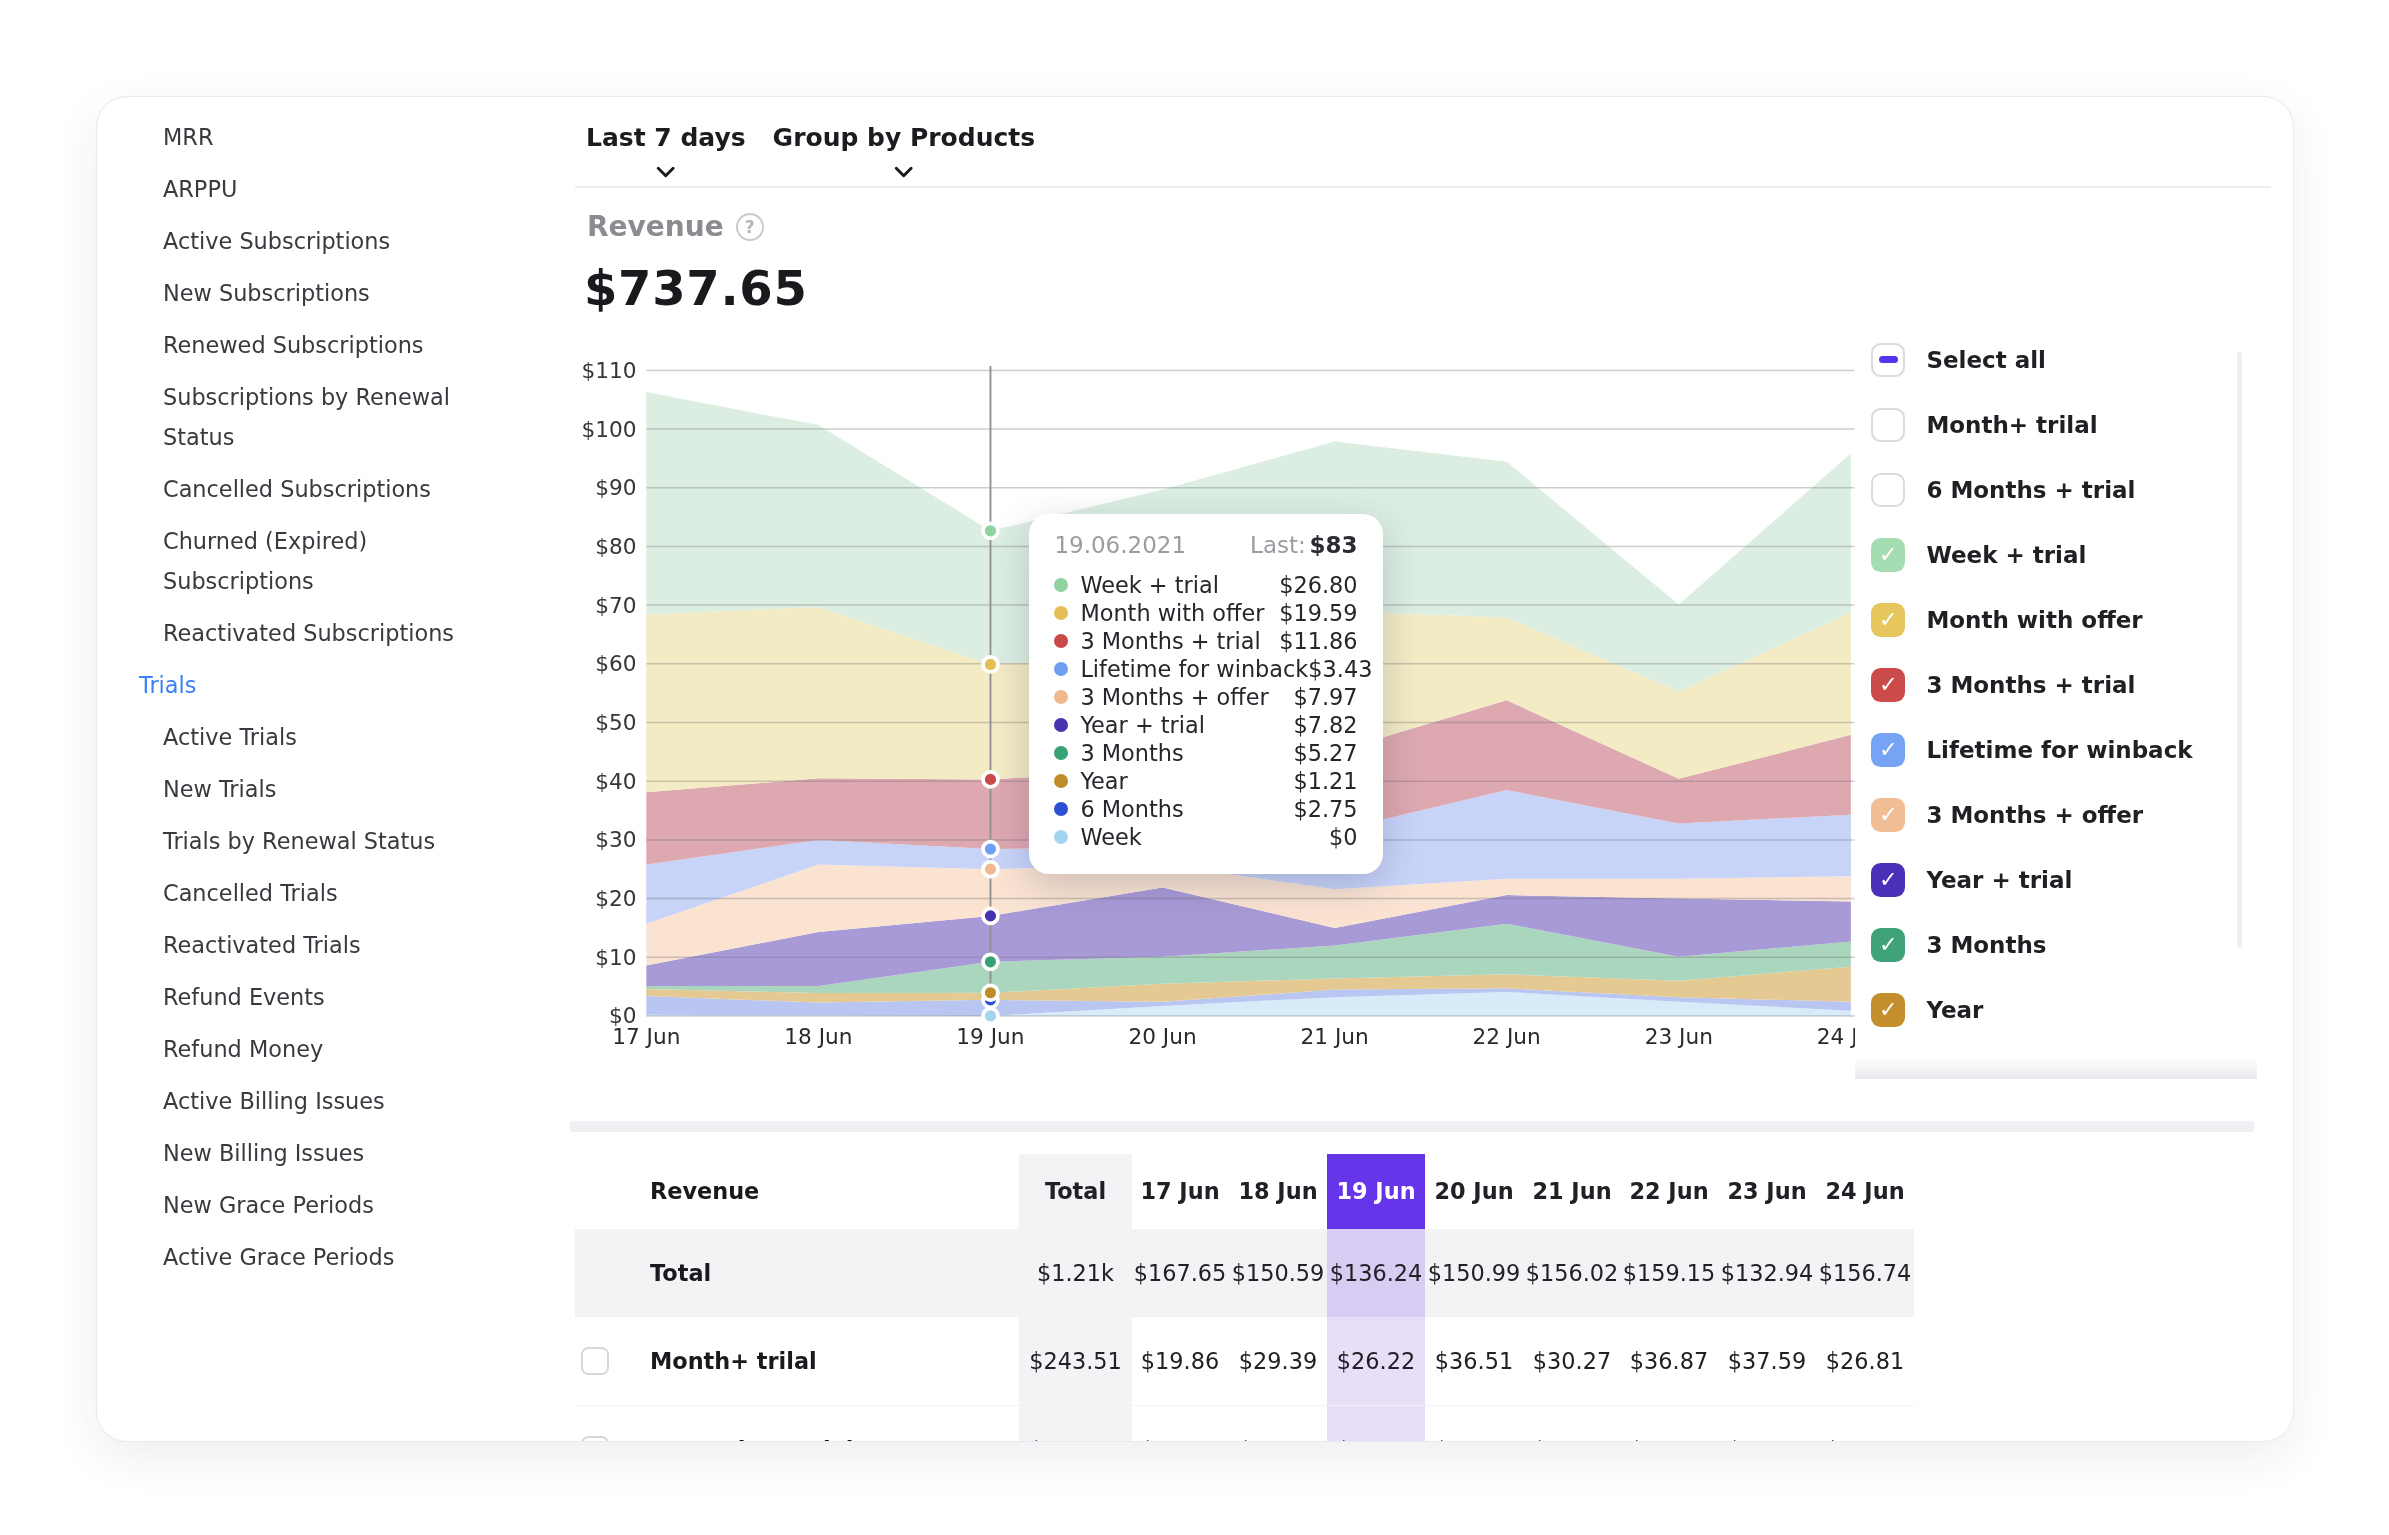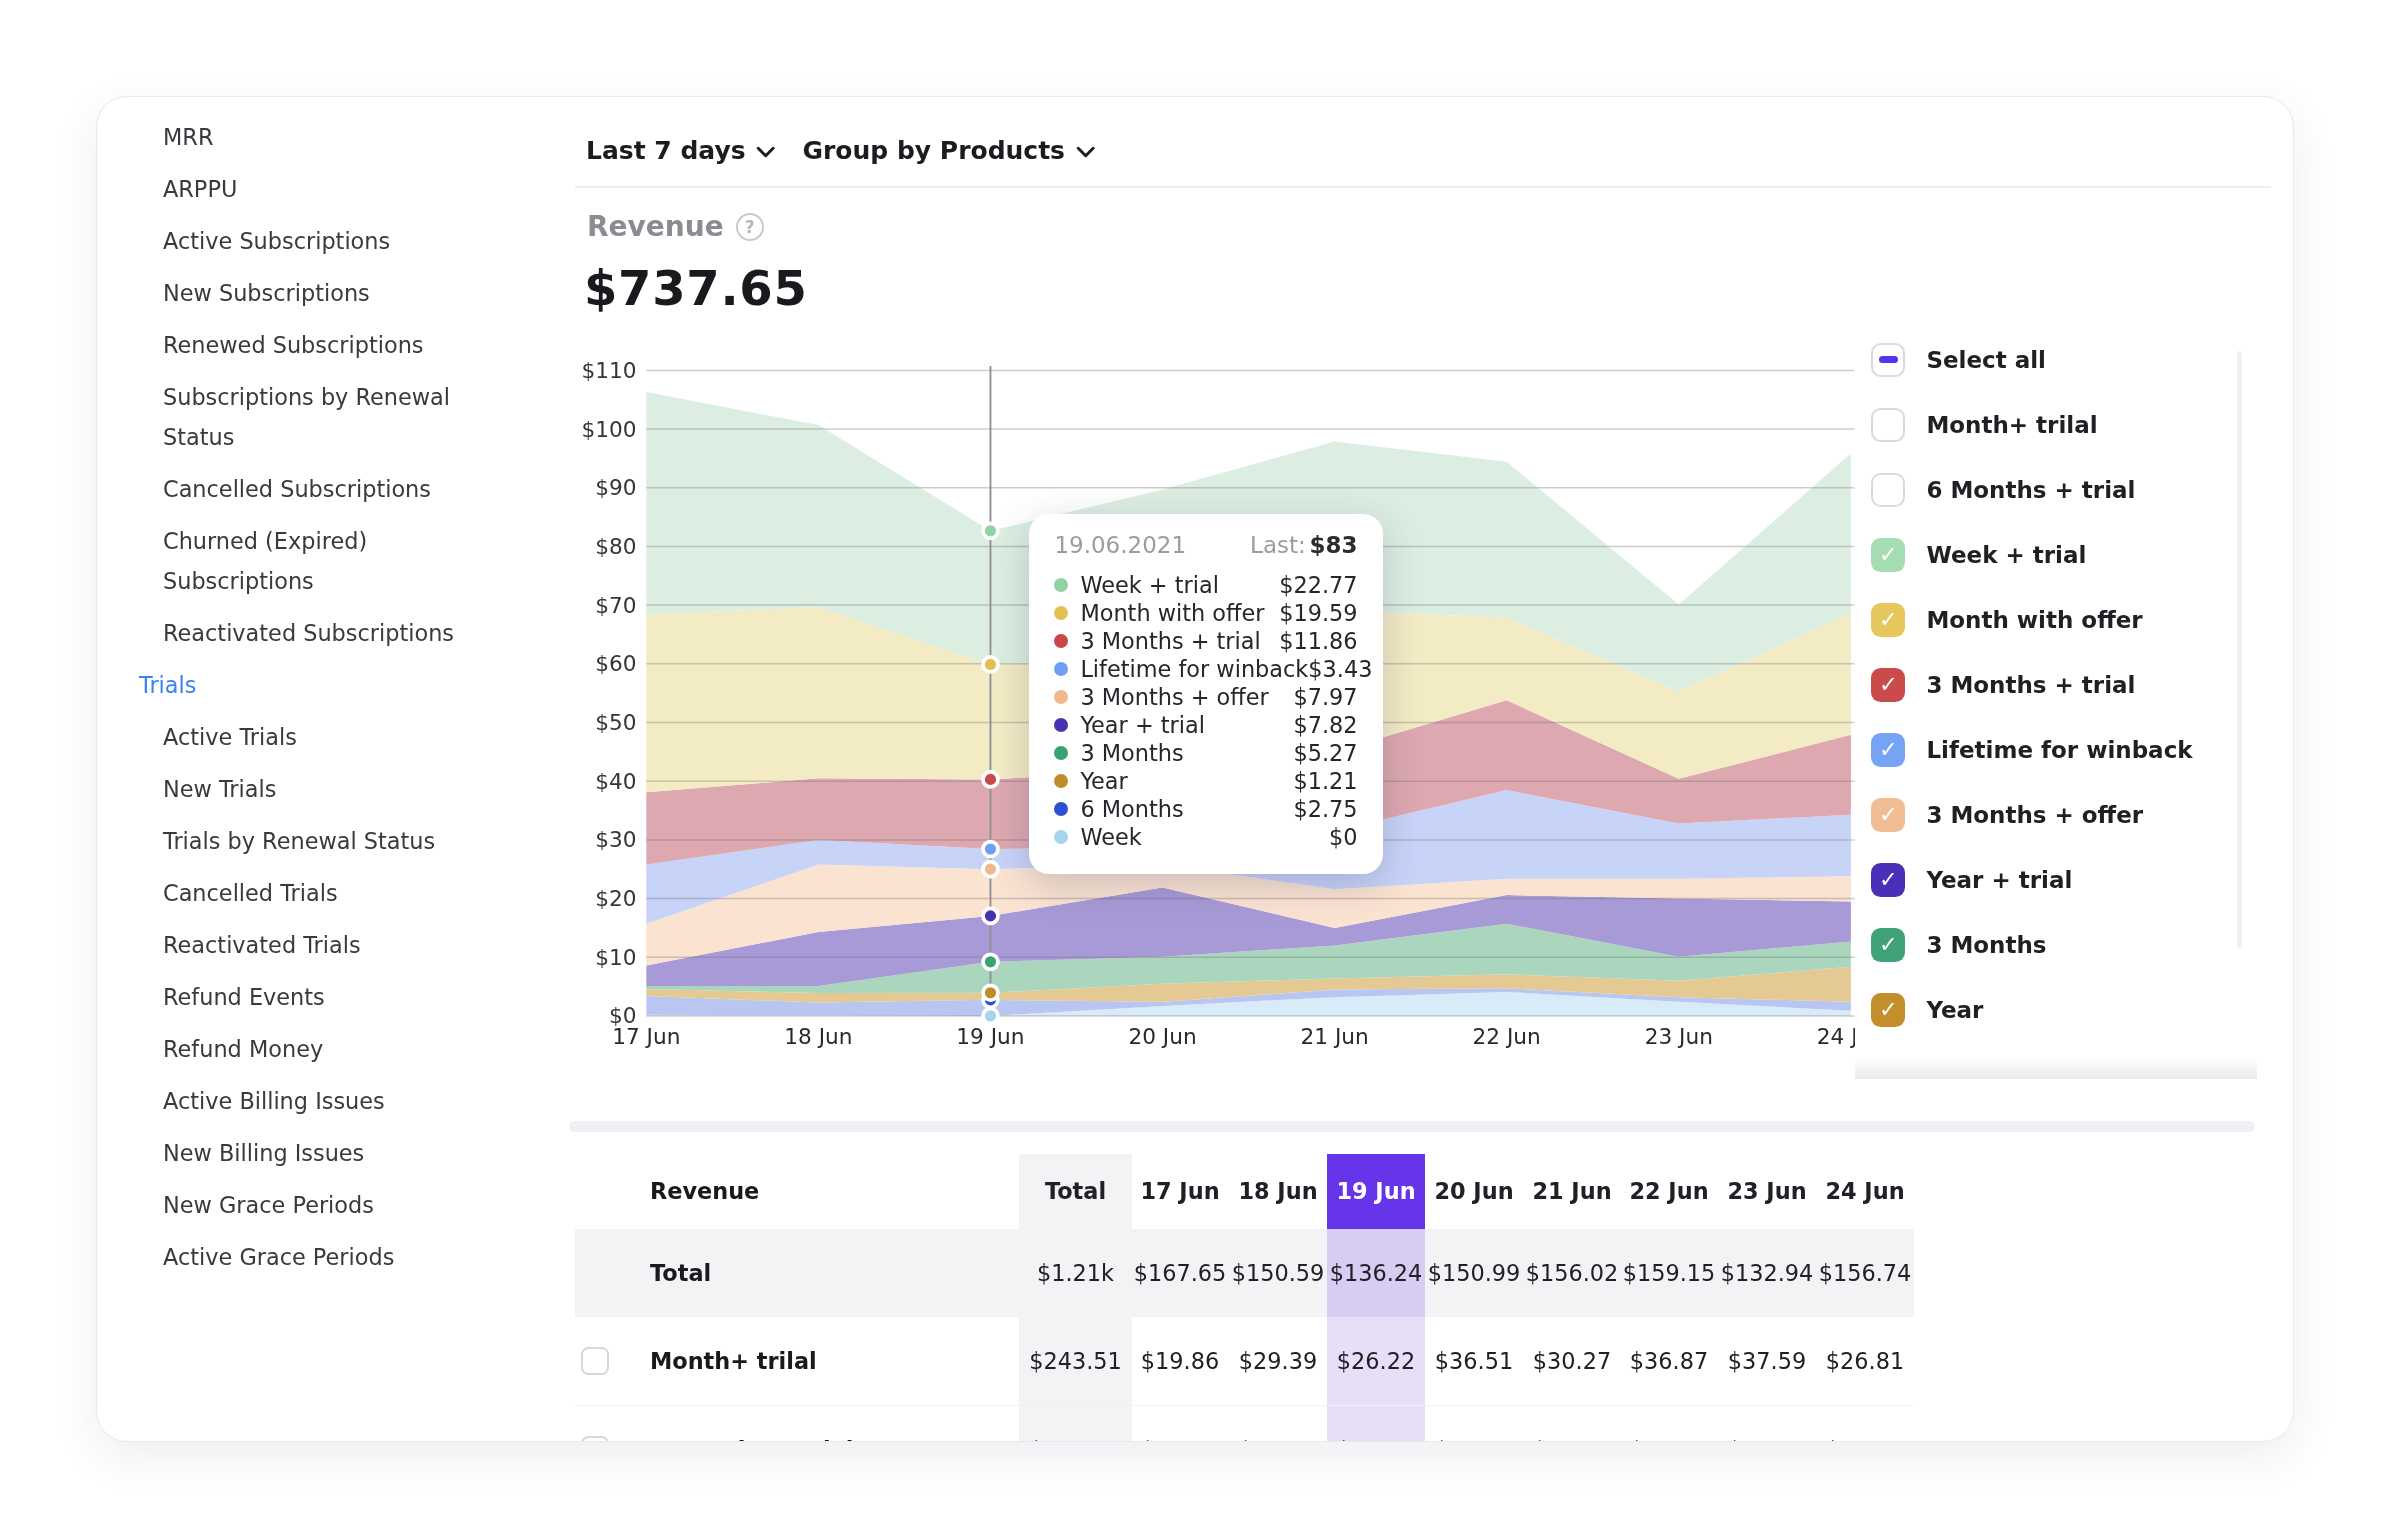--- a/index.html
+++ b/index.html
@@ -12,21 +12,21 @@
     box-shadow: 0 15px 45px rgba(40,40,80,0.08); overflow: hidden; }
 
   
   #sidebar { position: absolute; left: 42px; top: 6px; width: 418px; padding-top: 7.5px; }
   .side-header { font-size: 22.4px; line-height: 40px; padding: 6px 0; color: #3b82f6; font-weight: 400; }
   .side-item { font-size: 22.4px; line-height: 40px; padding: 6px 0 6px 24px; width: 352px;
     color: #39393f; font-weight: 500; cursor: pointer; }
 
   
   #toolbar { position: absolute; left: 489px; top: 31px; height: 45px; display: flex; align-items: center; gap: 27px; }
-  .dropdown { display: flex; align-items: center; gap: 10.5px; cursor: pointer; }
+  .dropdown { display: flex; align-items: center; gap: 10.5px; cursor: pointer; flex-direction: column; }
   .dropdown .dd-label { font-size: 25px; font-weight: 700; color: #1b1b20; }
   .chev { width: 19.4px; height: 12px; margin-top: 3px; }
   #main-divider { position: absolute; left: 478px; top: 89px; width: 1696px; height: 1.5px; background: #ededf0; }
 
   
   #metric-title-row { position: absolute; left: 490px; top: 113px; display: flex; align-items: center; gap: 12px; }
   #metric-title { font-size: 28px; font-weight: 700; color: #8b8b92; }
   .qmark { width: 28px; height: 28px; border: 2.2px solid #c9c9cf; border-radius: 50%;
     color: #b4b4bb; font-size: 17px; font-weight: 700; display: flex; align-items: center; justify-content: center; }
   #metric-value { position: absolute; left: 487px; top: 163px; font-size: 48px; font-weight: 800; color: #19191e; letter-spacing: 0.7px; }
@@ -188,21 +188,21 @@
         <span id="tt-date">19.06.2021</span>
         <span>
           <span id="tt-total-label">Last:</span>
           <span id="tt-total-value">$83</span>
         </span>
       </div>
       <div id="tt-rows">
           <div class="tt-row">
             <span class="tt-dot" style="background: rgb(144, 210, 161);"></span>
             <span class="tt-name">Week + trial</span>
-            <span class="tt-val">$22.77</span>
+            <span class="tt-val">$26.80</span>
           </div>
           <div class="tt-row">
             <span class="tt-dot" style="background: rgb(227, 191, 85);"></span>
             <span class="tt-name">Month with offer</span>
             <span class="tt-val">$19.59</span>
           </div>
           <div class="tt-row">
             <span class="tt-dot" style="background: rgb(201, 72, 72);"></span>
             <span class="tt-name">3 Months + trial</span>
             <span class="tt-val">$11.86</span>

